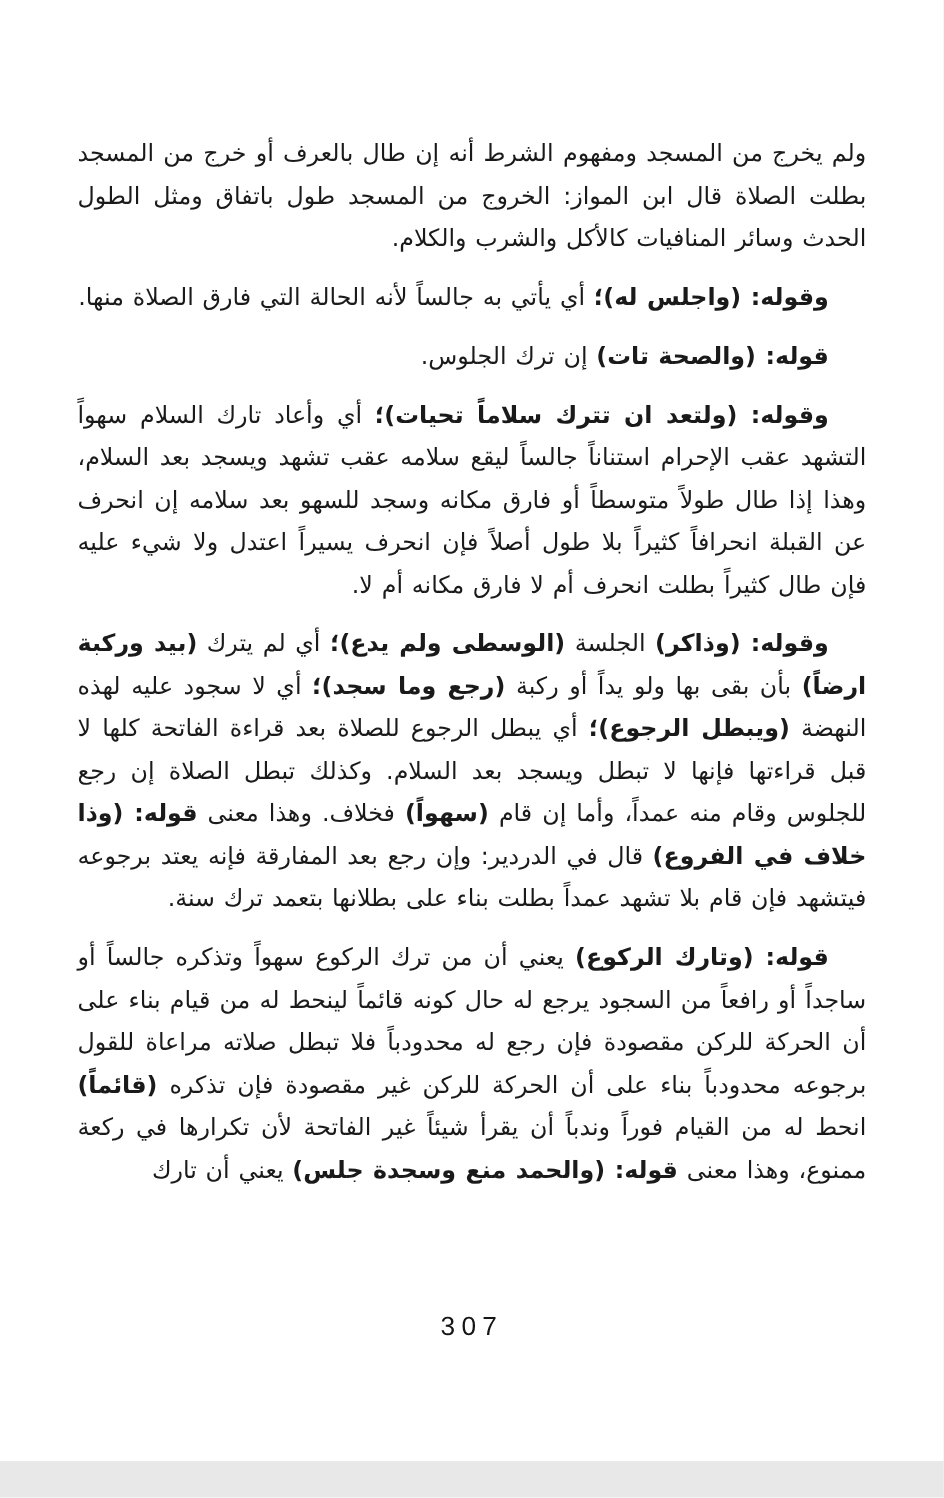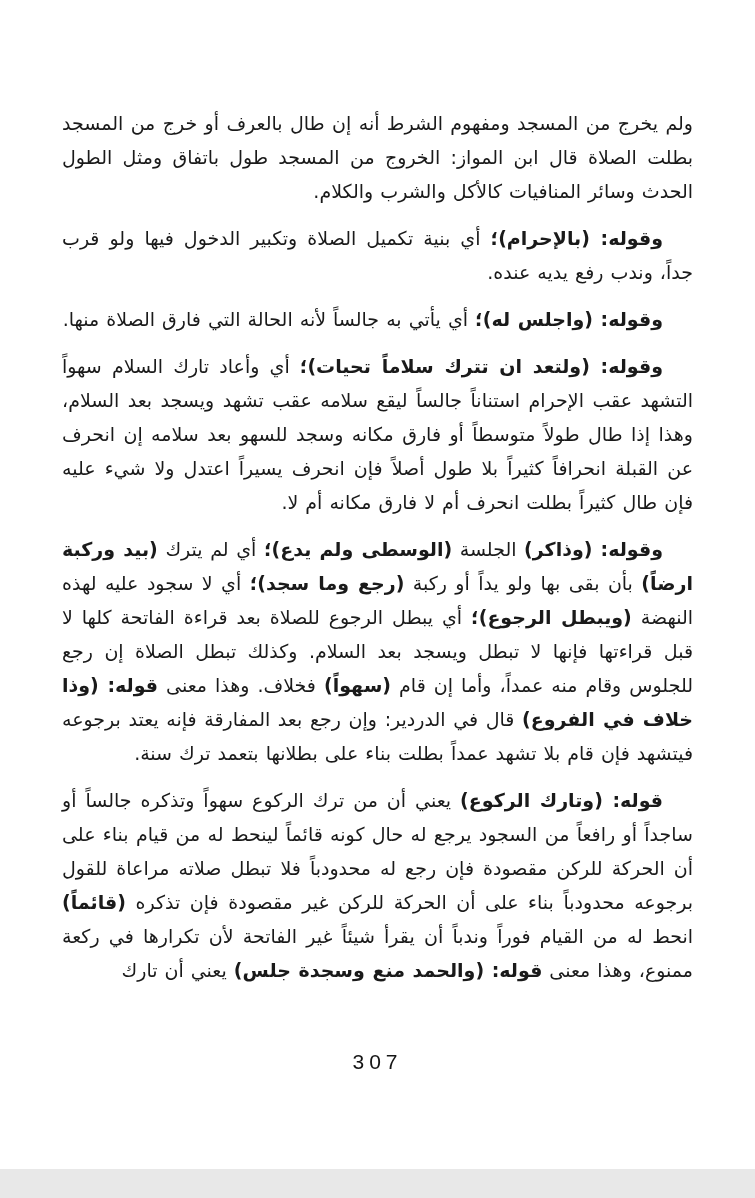--- a/index.html
+++ b/index.html
@@ -53,20 +53,20 @@
     font-family: Liberation Sans, sans-serif;
     color: #151515;
   }
 </style>
 </head>
 <body>
 
 <div class="page">
   <div class="text-block" id="paragraphs">
       <p class="para"><span class="seg-reg">ولم يخرج من المسجد ومفهوم الشرط أنه إن طال بالعرف أو خرج من المسجد بطلت الصلاة قال ابن المواز: الخروج من المسجد طول باتفاق ومثل الطول الحدث وسائر المنافيات كالأكل والشرب والكلام.</span></p>
-      <p class="para indent"><span class="seg-bold">وقوله: (بالإحرام)؛</span><span class="seg-reg"> أي بنية تكميل الصلاة وتكبير الدخول فيها ولو قرب جداً، وندب رفع يديه عنده.</span></p>
       <p class="para indent"><span class="seg-bold">وقوله: (واجلس له)؛</span><span class="seg-reg"> أي يأتي به جالساً لأنه الحالة التي فارق الصلاة منها.</span></p>
+      <p class="para indent"><span class="seg-bold">قوله: (والصحة تات)</span><span class="seg-reg"> إن ترك الجلوس.</span></p>
       <p class="para indent"><span class="seg-bold">وقوله: (ولتعد ان تترك سلاماً تحيات)؛</span><span class="seg-reg"> أي وأعاد تارك السلام سهواً التشهد عقب الإحرام استناناً جالساً ليقع سلامه عقب تشهد ويسجد بعد السلام، وهذا إذا طال طولاً متوسطاً أو فارق مكانه وسجد للسهو بعد سلامه إن انحرف عن القبلة انحرافاً كثيراً بلا طول أصلاً فإن انحرف يسيراً اعتدل ولا شيء عليه فإن طال كثيراً بطلت انحرف أم لا فارق مكانه أم لا.</span></p>
       <p class="para indent"><span class="seg-bold">وقوله: (وذاكر)</span><span class="seg-reg"> الجلسة </span><span class="seg-bold">(الوسطى ولم يدع)؛</span><span class="seg-reg"> أي لم يترك </span><span class="seg-bold">(بيد وركبة ارضاً)</span><span class="seg-reg"> بأن بقى بها ولو يداً أو ركبة </span><span class="seg-bold">(رجع وما سجد)؛</span><span class="seg-reg"> أي لا سجود عليه لهذه النهضة </span><span class="seg-bold">(ويبطل الرجوع)؛</span><span class="seg-reg"> أي يبطل الرجوع للصلاة بعد قراءة الفاتحة كلها لا قبل قراءتها فإنها لا تبطل ويسجد بعد السلام. وكذلك تبطل الصلاة إن رجع للجلوس وقام منه عمداً، وأما إن قام </span><span class="seg-bold">(سهواً)</span><span class="seg-reg"> فخلاف. وهذا معنى </span><span class="seg-bold">قوله: (وذا خلاف في الفروع)</span><span class="seg-reg"> قال في الدردير: وإن رجع بعد المفارقة فإنه يعتد برجوعه فيتشهد فإن قام بلا تشهد عمداً بطلت بناء على بطلانها بتعمد ترك سنة.</span></p>
       <p class="para indent"><span class="seg-bold">قوله: (وتارك الركوع)</span><span class="seg-reg"> يعني أن من ترك الركوع سهواً وتذكره جالساً أو ساجداً أو رافعاً من السجود يرجع له حال كونه قائماً لينحط له من قيام بناء على أن الحركة للركن مقصودة فإن رجع له محدودباً فلا تبطل صلاته مراعاة للقول برجوعه محدودباً بناء على أن الحركة للركن غير مقصودة فإن تذكره </span><span class="seg-bold">(قائماً)</span><span class="seg-reg"> انحط له من القيام فوراً وندباً أن يقرأ شيئاً غير الفاتحة لأن تكرارها في ركعة ممنوع، وهذا معنى </span><span class="seg-bold">قوله: (والحمد منع وسجدة جلس)</span><span class="seg-reg"> يعني أن تارك</span></p>
     </div>
   <div class="page-number">307</div>
 </div>
 
 </body></html>

